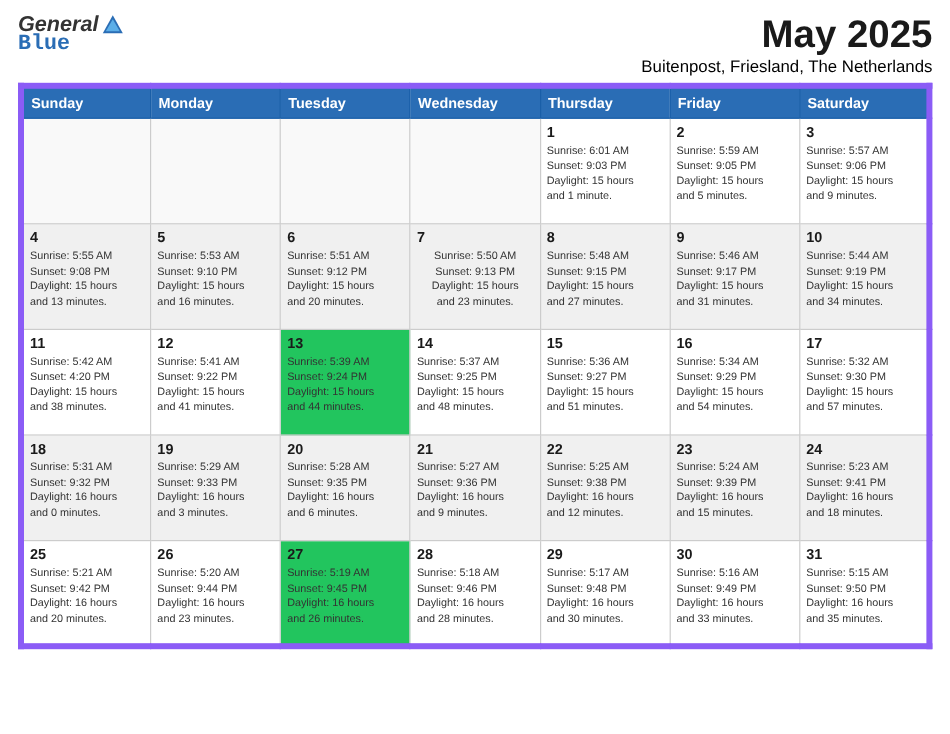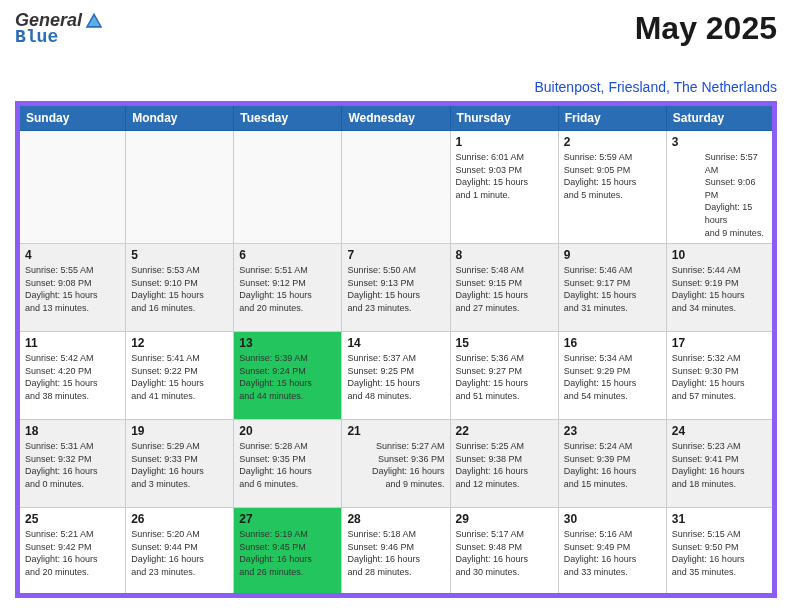--- a/index.html
+++ b/index.html
@@ -38,22 +38,21 @@
     .title-section {
       text-align: right;
     }
     .month-title {
       font-size: 32px;
       font-weight: bold;
       color: #1a1a1a;
     }
     .location {
       font-size: 14px;
-      color: #1d4ed8;
-      margin-top: 32px;
+      color: #000000;
     }
     .calendar {
       width: 100%;
       border-collapse: collapse;
       border: 5px solid #8b5cf6;
     }
     .calendar th {
       background-color: #2a6db5;
       color: white;
       font-size: 12px;
@@ -142,21 +141,21 @@
           </td>
           <td style="background: rgb(255, 255, 255);">
             <span class="day-num">2</span>
             <div class="day-info" style="white-space: pre-line;">Sunrise: 5:59 AM
 Sunset: 9:05 PM
 Daylight: 15 hours
 and 5 minutes.</div>
           </td>
           <td style="background: rgb(255, 255, 255);">
             <span class="day-num">3</span>
-            <div class="day-info" style="white-space: pre-line; margin-left: 33px;">Sunrise: 5:57 AM
+            <div class="day-info" style="white-space: pre-line;">Sunrise: 5:57 AM
 Sunset: 9:06 PM
 Daylight: 15 hours
 and 9 minutes.</div>
           </td>
         </tr>
         <tr>
           <td style="background: rgb(240, 240, 240);">
             <span class="day-num">4</span>
             <div class="day-info" style="white-space: pre-line;">Sunrise: 5:55 AM
 Sunset: 9:08 PM
@@ -172,21 +171,21 @@
           </td>
           <td style="background: rgb(240, 240, 240);">
             <span class="day-num">6</span>
             <div class="day-info" style="white-space: pre-line;">Sunrise: 5:51 AM
 Sunset: 9:12 PM
 Daylight: 15 hours
 and 20 minutes.</div>
           </td>
           <td style="background: rgb(240, 240, 240);">
             <span class="day-num">7</span>
-            <div class="day-info" style="white-space: pre-line;">Sunrise: 5:50 AM
+            <div class="day-info" style="white-space: pre-line; text-align: center;">Sunrise: 5:50 AM
 Sunset: 9:13 PM
 Daylight: 15 hours
 and 23 minutes.</div>
           </td>
           <td style="background: rgb(240, 240, 240);">
             <span class="day-num">8</span>
             <div class="day-info" style="white-space: pre-line;">Sunrise: 5:48 AM
 Sunset: 9:15 PM
 Daylight: 15 hours
 and 27 minutes.</div>
@@ -274,21 +273,21 @@
           </td>
           <td style="background: rgb(240, 240, 240);">
             <span class="day-num">20</span>
             <div class="day-info" style="white-space: pre-line;">Sunrise: 5:28 AM
 Sunset: 9:35 PM
 Daylight: 16 hours
 and 6 minutes.</div>
           </td>
           <td style="background: rgb(240, 240, 240);">
             <span class="day-num">21</span>
-            <div class="day-info" style="white-space: pre-line; text-align: right;">Sunrise: 5:27 AM
+            <div class="day-info" style="white-space: pre-line;">Sunrise: 5:27 AM
 Sunset: 9:36 PM
 Daylight: 16 hours
 and 9 minutes.</div>
           </td>
           <td style="background: rgb(240, 240, 240);">
             <span class="day-num">22</span>
             <div class="day-info" style="white-space: pre-line;">Sunrise: 5:25 AM
 Sunset: 9:38 PM
 Daylight: 16 hours
 and 12 minutes.</div>

